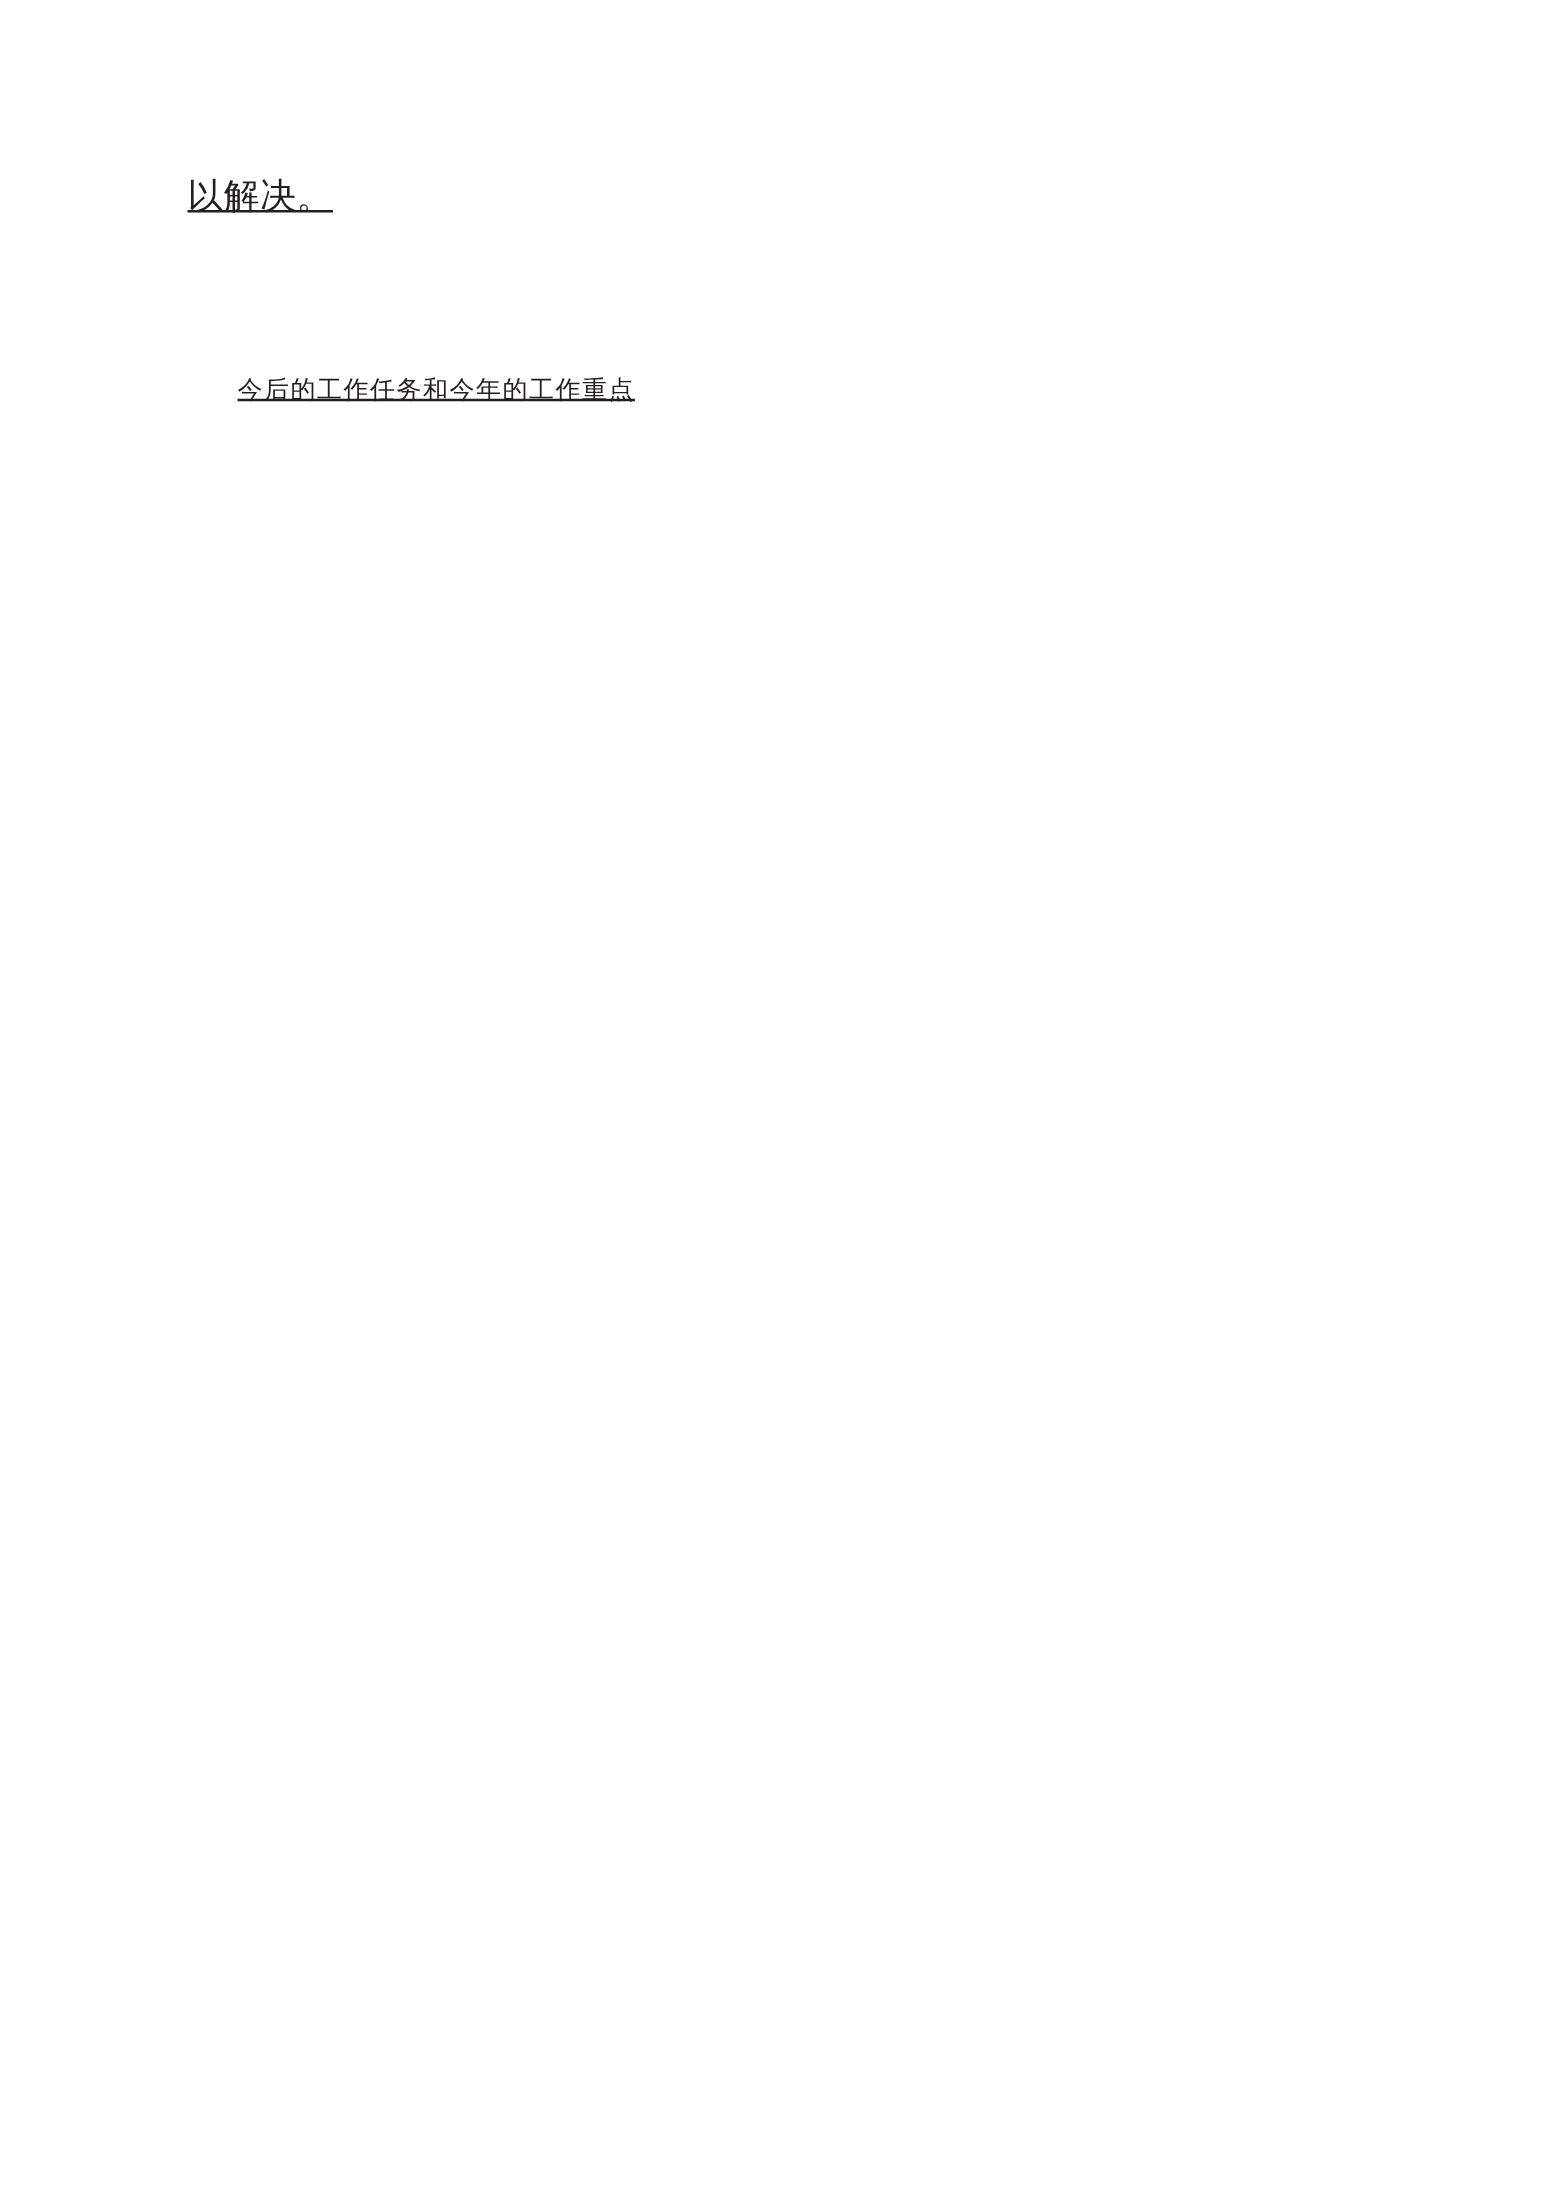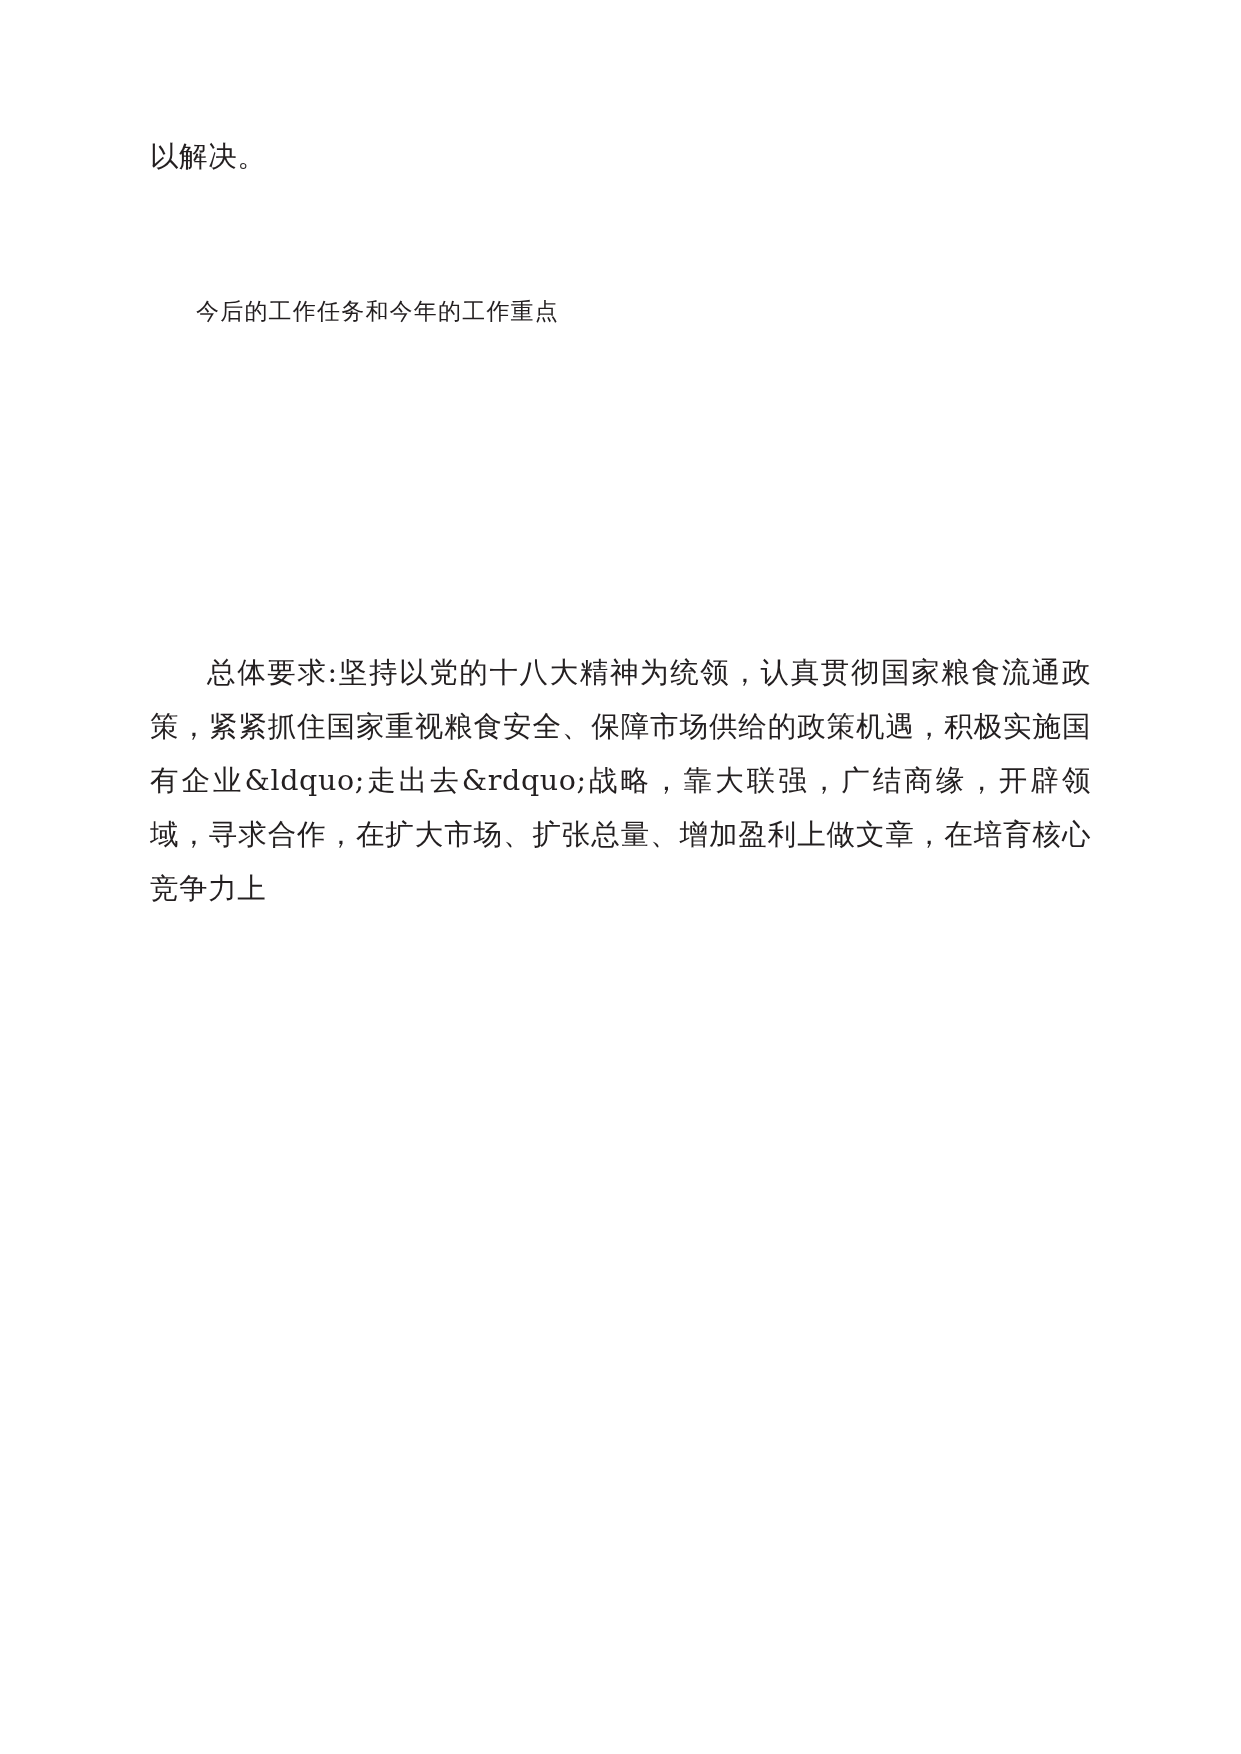--- a/index.html
+++ b/index.html
@@ -14,41 +14,42 @@
     color: #231f20;
     position: relative;
     overflow: hidden;
   }
   .page {
     width: 1241px;
     height: 1754px;
     box-sizing: border-box;
     padding: 130px 150px 60px 150px;
     position: relative;
+    text-decoration: underline;
   }
   .doc-body {
     font-size: 28.5px;
     line-height: 54px;
     letter-spacing: 0.6px;
     text-align: justify;
     text-justify: inter-ideograph;
   }
   .para {
     margin: 0;
     padding: 0;
   }
   .indent2 {
     text-indent: 2em;
   }
   .spacer-md { height: 100px; }
   .spacer-lg { height: 108px; }
   .heading-line {
     margin: 0;
     padding: 0;
-    font-size: 23px;
+    font-size: 20px;
     line-height: 54px;
     letter-spacing: 1.2px;
     text-indent: 2em;
   }
 </style>
 </head>
 <body>
 
 <div class="page">
   <div class="doc-body">
@@ -60,16 +61,15 @@
     <p class="heading-line">今后的工作任务和今年的工作重点</p>
 
     <div class="spacer-lg"></div>
 
 
     <div class="spacer-md"></div>
 
 
     <div class="spacer-md"></div>
 
-    <p class="para indent2">总体要求:坚持以党的十八大精神为统领，认真贯彻国家粮食流通政策，紧紧抓住国家重视粮食安全、保障市场供给的政策机遇，积极实施国有企业&amp;ldquo;走出去&amp;rdquo;战略，靠大联强，广结商缘，开辟领域，寻求合作，在扩大市场、扩张总量、增加盈利上做文章，在培育核心竞争力上</p>
 
   </div>
 </div>
 
 </body></html>

